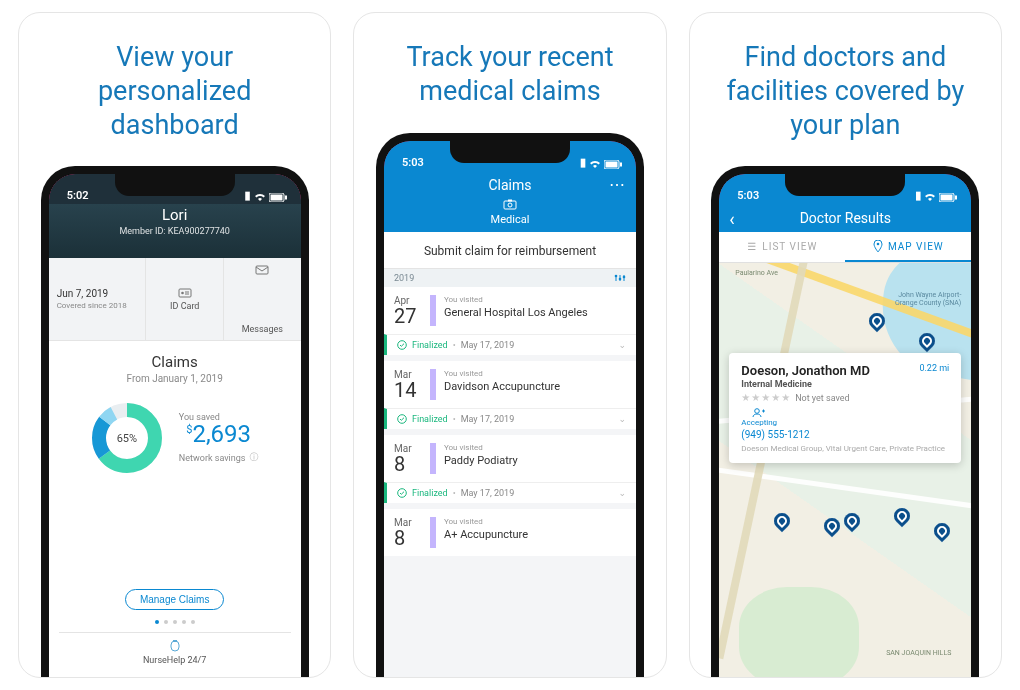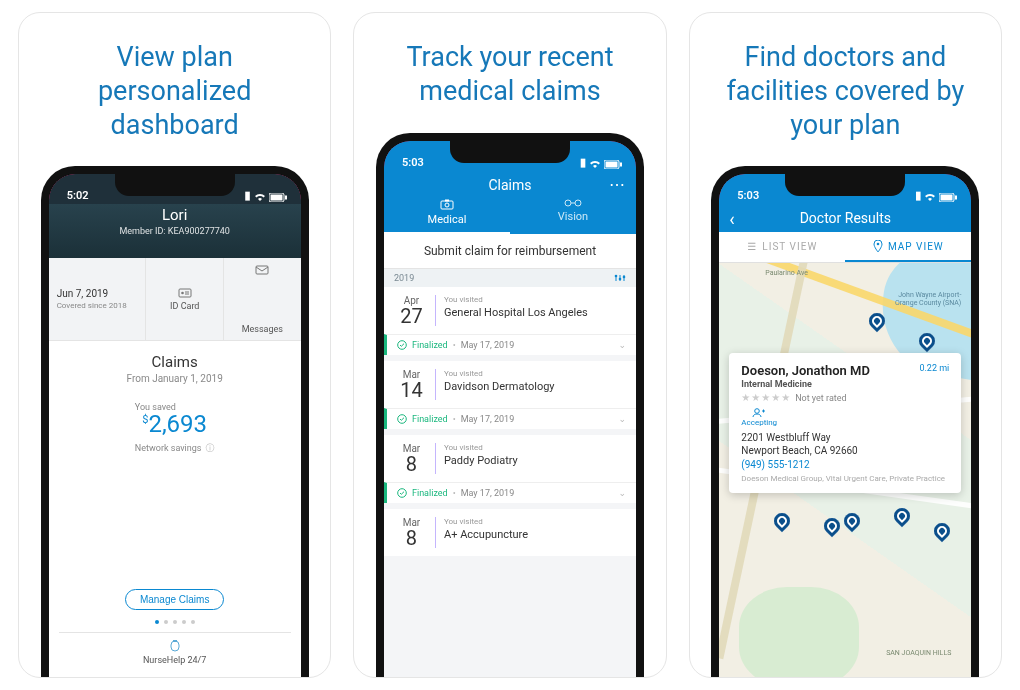--- a/index.html
+++ b/index.html
@@ -188,21 +188,21 @@
   .year-bar {
     display: flex; justify-content: space-between; align-items: center;
     padding: 4px 10px; font-size: 9px; color: #7a8a93; background: #eef2f4; gap: 48px;
   }
   .claims-list { flex: 1; overflow: hidden; background: #f4f5f7; }
   .claim { background: #fff; margin-bottom: 6px; }
   .claim-main {
     display: flex; align-items: stretch; padding: 8px 10px;
   }
   .claim-date {
-    width: 42px; text-align: center; border-right: 1px solid #c4b5fd;
+    width: 42px; border-right: 6px solid #c4b5fd;
     padding-right: 6px; margin-right: 8px;
   }
   .claim-month { font-size: 10px; color: #666; }
   .claim-day { font-size: 20px; color: #333; line-height: 1; }
   .claim-body {}
   .claim-visited { font-size: 8px; color: #999; }
   .claim-provider { font-size: 11px; color: #333; margin-top: 2px; }
   .claim-status {
     display: flex; align-items: center; gap: 5px;
     padding: 5px 10px; border-top: 1px solid #eee;
@@ -259,21 +259,21 @@
   .doc-addr { margin-top: 4px; color: #333; font-size: 10px; line-height: 1.3; }
   .doc-phone { color: #0a88d1; font-size: 10px; margin-top: 2px; }
   .doc-group { color: #aaa; font-size: 8px; margin-top: 4px; }
   .mini-icon { width: 14px; height: 12px; display: inline-block; }
   svg { display: block; }
 </style>
 </head>
 <body>
 
 <div class="card">
-  <div class="headline">View plan personalized dashboard</div>
+  <div class="headline">View your personalized dashboard</div>
   <div class="phone">
     <div class="notch"></div>
     <div class="screen">
       <div class="status-bar dark-bg">
         <span>5:02</span>
         <span class="status-icons">
           <span>▮</span>
           <span>
             <svg width="12" height="9" viewBox="0 0 12 9">
                 <path d="M6 8 L8 6 A3 3 0 0 0 4 6 Z M1 3 A7 7 0 0 1 11 3 L9.5 4.5 A5 5 0 0 0 2.5 4.5 Z" fill="#fff"></path>
@@ -315,20 +315,29 @@
                 <path d="M1 3 L7 7 L13 3" fill="none" stroke="#777"></path>
               </svg>
           </span>
           <span>Messages</span>
         </div>
       </div>
       <div class="claims-block">
         <div class="claims-title">Claims</div>
         <div class="claims-sub">From January 1, 2019</div>
         <div class="donut-row">
+          <div class="donut">
+            <svg viewBox="0 0 36 36">
+              <circle cx="18" cy="18" r="14" fill="none" stroke="#e9eef1" stroke-width="7"></circle>
+              <circle cx="18" cy="18" r="14" fill="none" stroke="#3fd6b0" stroke-width="7" stroke-dasharray="57 88" stroke-linecap="butt"></circle>
+              <circle cx="18" cy="18" r="14" fill="none" stroke="#1798d6" stroke-width="7" stroke-dasharray="18 88" stroke-dashoffset="-57"></circle>
+              <circle cx="18" cy="18" r="14" fill="none" stroke="#8fd6f2" stroke-width="7" stroke-dasharray="6 88" stroke-dashoffset="-75"></circle>
+            </svg>
+            <div class="donut-label">65%</div>
+          </div>
           <div class="saved-box">
             <div class="saved-label">You saved</div>
             <div class="saved-amount"><sup>$</sup><span>2,693</span></div>
             <div class="saved-net">
               <span>Network savings</span>
               <span style="color:#bbb">ⓘ</span>
             </div>
           </div>
         </div>
         <button class="manage-btn">Manage Claims</button>
@@ -385,30 +394,20 @@
           <div class="tab active">
             <span>
                 <svg width="14" height="11" viewBox="0 0 14 11">
                   <rect x="1" y="2" width="12" height="8" rx="1" fill="none" stroke="#fff"></rect>
                   <circle cx="7" cy="6" r="2" fill="none" stroke="#fff"></circle>
                   <rect x="5" y="0.5" width="4" height="2" fill="#fff"></rect>
                 </svg>
               </span>
             <span>Medical</span>
           </div>
-          <div class="tab">
-            <span>
-                <svg width="18" height="8" viewBox="0 0 18 8">
-                  <circle cx="4" cy="4" r="3" fill="none" stroke="#cbe8f7"></circle>
-                  <circle cx="14" cy="4" r="3" fill="none" stroke="#cbe8f7"></circle>
-                  <line x1="7" y1="4" x2="11" y2="4" stroke="#cbe8f7"></line>
-                </svg>
-              </span>
-            <span>Vision</span>
-          </div>
         </div>
       </div>
       <div class="submit-bar">Submit claim for reimbursement</div>
       <div class="year-bar">
         <span>2019</span>
         <span style="color:#0a88d1">
           <svg width="12" height="10" viewBox="0 0 12 10">
               <line x1="2" y1="2" x2="2" y2="8" stroke="#0a88d1"></line>
               <line x1="6" y1="2" x2="6" y2="8" stroke="#0a88d1"></line>
               <line x1="10" y1="2" x2="10" y2="8" stroke="#0a88d1"></line>
@@ -445,21 +444,21 @@
             </div>
           </div>
           <div class="claim">
             <div class="claim-main">
               <div class="claim-date">
                 <div class="claim-month">Mar</div>
                 <div class="claim-day">14</div>
               </div>
               <div class="claim-body">
                 <div class="claim-visited">You visited</div>
-                <div class="claim-provider">Davidson Dermatology</div>
+                <div class="claim-provider">Davidson Accupuncture</div>
               </div>
             </div>
             <div class="claim-status">
               <span>
                 <svg width="10" height="10" viewBox="0 0 10 10">
                   <circle cx="5" cy="5" r="4.3" fill="none" stroke="#1ab77e"></circle>
                   <path d="M3 5l1.3 1.3L7 3.7" fill="none" stroke="#1ab77e"></path>
                 </svg>
               </span>
               <span>Finalized</span>
@@ -551,49 +550,45 @@
           <span>MAP VIEW</span>
         </div>
       </div>
       <div class="map">
         <div class="water"></div>
         <div class="park"></div>
         <div class="road r1"></div>
         <div class="road r2"></div>
         <div class="road r3"></div>
         <div class="road r4"></div>
-        <span class="map-tag" style="left:46px;top:6px">Paularino Ave</span>
+        <span class="map-tag" style="left:16px;top:6px">Paularino Ave</span>
         <span class="map-tag" style="right:10px;top:28px;text-align:right;white-space:normal;width:70px;color:#5b8aa0">John Wayne Airport-Orange County (SNA)</span>
         <span class="map-tag" style="right:20px;bottom:20px">SAN JOAQUIN HILLS</span>
         <div class="pin" style="left:150px; top:50px"></div>
         <div class="pin" style="left:200px; top:70px"></div>
         <div class="pin" style="left:55px; top:250px"></div>
         <div class="pin" style="left:105px; top:255px"></div>
         <div class="pin" style="left:125px; top:250px"></div>
         <div class="pin" style="left:175px; top:245px"></div>
         <div class="pin" style="left:215px; top:260px"></div>
 
         <div class="doctor-card">
           <span class="doc-dist">0.22 mi</span>
           <div class="doc-name">Doeson, Jonathon MD</div>
           <div class="doc-spec">Internal Medicine</div>
-          <div class="stars">★★★★★<span>Not yet rated</span></div>
+          <div class="stars">★★★★★<span>Not yet saved</span></div>
           <div class="accepting">
             <span>
               <svg width="14" height="10" viewBox="0 0 14 10">
                   <circle cx="5" cy="4" r="2.3" fill="none" stroke="#0a88d1"></circle>
                   <path d="M1 10c0-2 2-3 4-3s4 1 4 3" fill="none" stroke="#0a88d1"></path>
                   <path d="M10 4h3M11.5 2.5v3" stroke="#0a88d1"></path>
                 </svg>
             </span>
             <span>Accepting</span>
           </div>
-          <div class="doc-addr">
-            <div>2201 Westbluff Way</div>
-            <div>Newport Beach, CA 92660</div>
-          </div>
           <div class="doc-phone">(949) 555-1212</div>
           <div class="doc-group">Doeson Medical Group, Vital Urgent Care, Private Practice</div>
         </div>
       </div>
     </div>
   </div>
 </div>
 
 </body></html>

